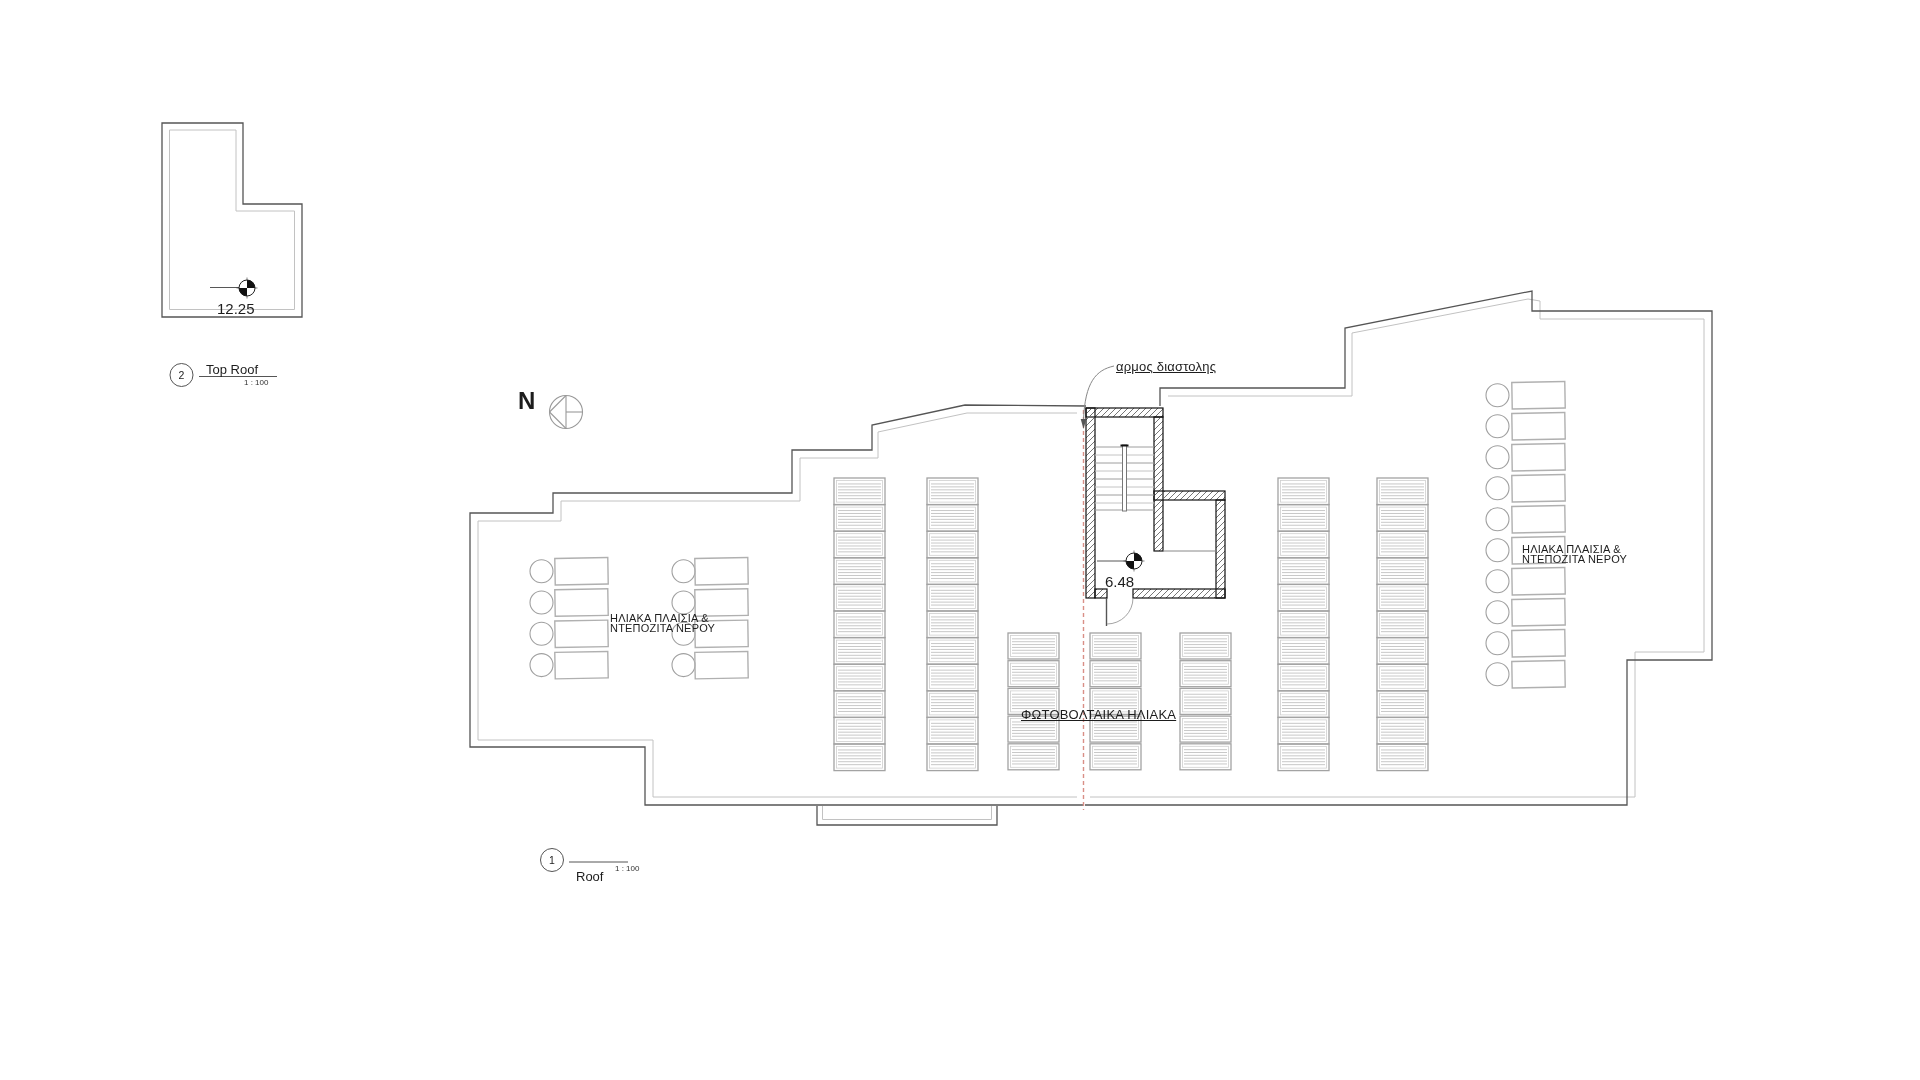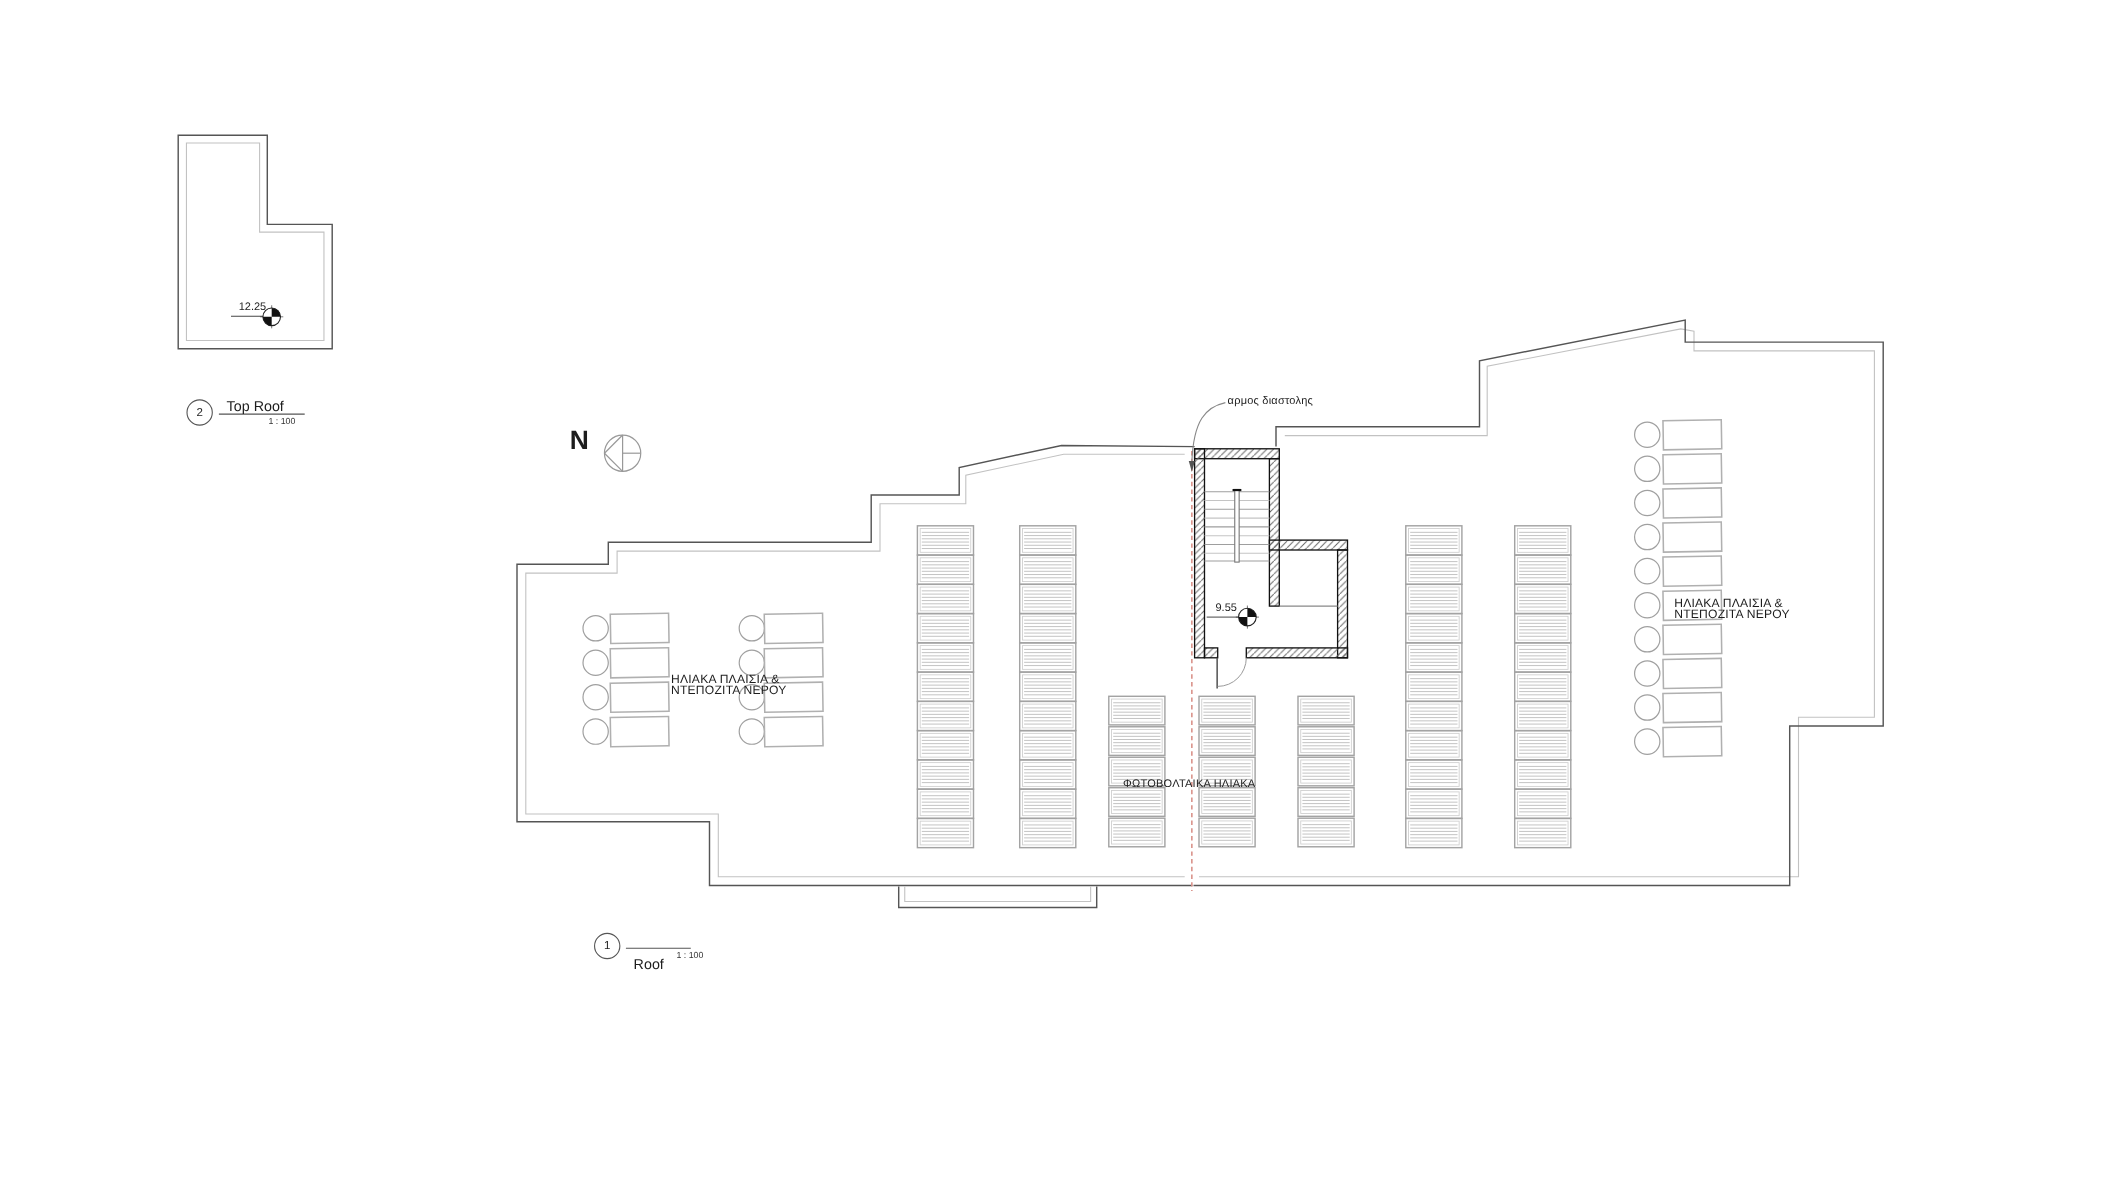--- a/index.html
+++ b/index.html
@@ -1,22 +1,22 @@
 <!DOCTYPE html>
 <html><head>
 <meta charset="utf-8">
 <style>
   html,body{margin:0;padding:0;background:#fff;}
   #canvas{position:relative;width:1920px;height:1080px;background:#fff;overflow:hidden;
           font-family:"Liberation Sans","DejaVu Sans",sans-serif;color:#1d1d1d;}
   #linework{position:absolute;left:0;top:0;}
   .txt{position:absolute;white-space:nowrap;color:#1d1d1d;}
-  .ann{font-size:10px;letter-spacing:.2px;}
+  .ann{font-size:13px;letter-spacing:.2px;text-decoration:underline;}
   .ann2{font-size:11px;line-height:9.5px;letter-spacing:.2px;}
-  .elev{font-size:10px;}
+  .elev{font-size:15px;margin-top:26px;}
   .vtitle{font-size:13px;}
   .vscale{font-size:8px;color:#333;margin-left:33px;}
   .vnum{font-size:10.5px;width:24px;text-align:center;}
   .north{font-size:24px;font-weight:bold;}
 </style>
 </head>
 <body>
 
 <div id="canvas">
 
@@ -623,21 +623,21 @@
         <circle cx="1497.5" cy="643.2" r="11.5" fill="none" stroke="#a0a0a0" stroke-width="1.1"></circle>
         <rect x="1512" y="630" width="53" height="26.5" fill="none" stroke="#b0b0b0" stroke-width="1.4" transform="rotate(-1 1538 643)"></rect>
         <circle cx="1497.5" cy="674.2" r="11.5" fill="none" stroke="#a0a0a0" stroke-width="1.1"></circle>
         <rect x="1512" y="661" width="53" height="26.5" fill="none" stroke="#b0b0b0" stroke-width="1.4" transform="rotate(-1 1538 674)"></rect>
       </g>
   </svg>
 
   <div class="txt north" style="left:518px;top:387px;">N</div>
 
   <div class="txt elev" style="left:217px;top:274px;">12.25</div>
-  <div class="txt elev" style="left:1105px;top:547px;">9.55</div>
+  <div class="txt elev" style="left:1105px;top:547px;">6.48</div>
 
   <div class="txt vnum" style="left:169.5px;top:368.5px;">2</div>
   <div class="txt vtitle" style="left:206px;top:362px;">Top Roof</div>
   <div class="txt vscale" style="left:211px;top:378px;">1 : 100</div>
 
   <div class="txt vnum" style="left:540px;top:853.5px;">1</div>
   <div class="txt vtitle" style="left:576px;top:869px;text-align:center;">Roof</div>
   <div class="txt vscale" style="left:582px;top:863.5px;">1 : 100</div>
 
   <div class="txt ann" style="left:1116px;top:359px;">αρμος διαστολης</div>

